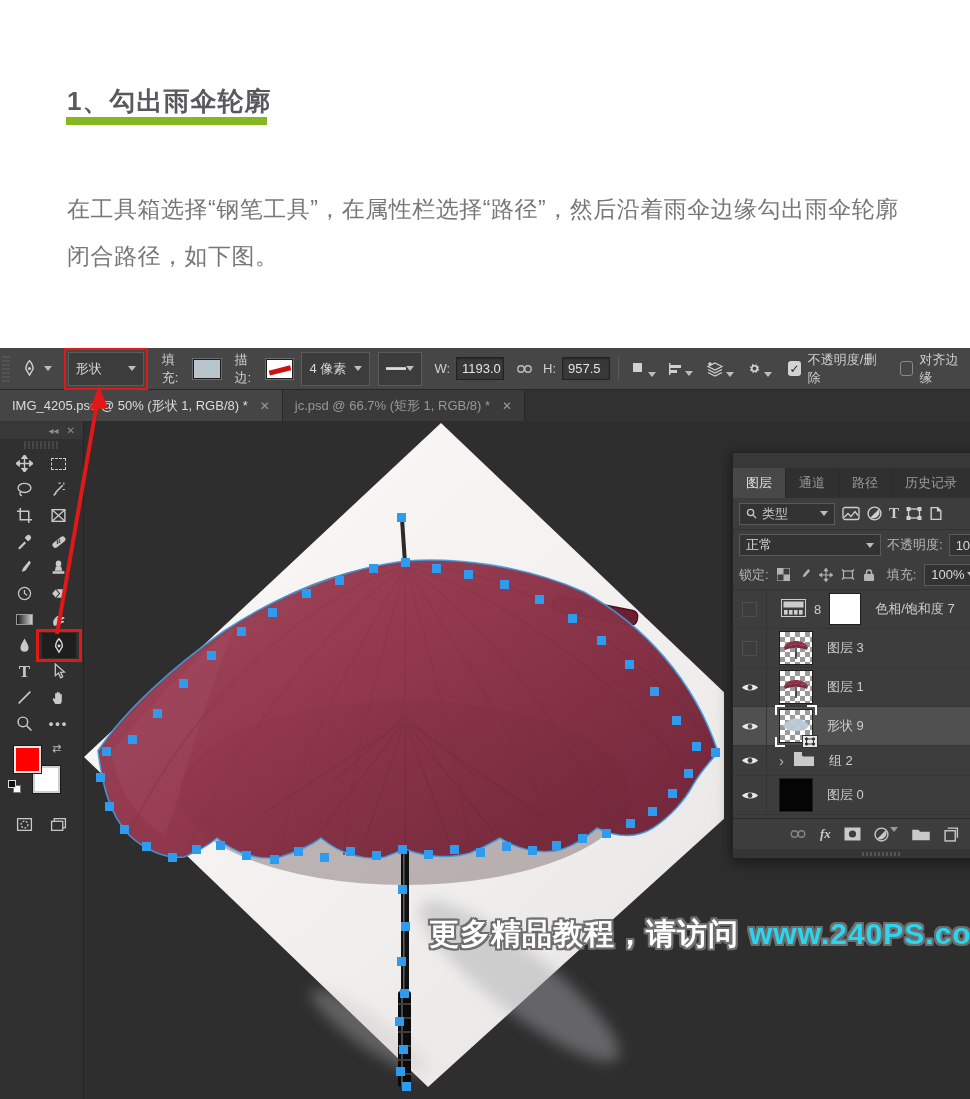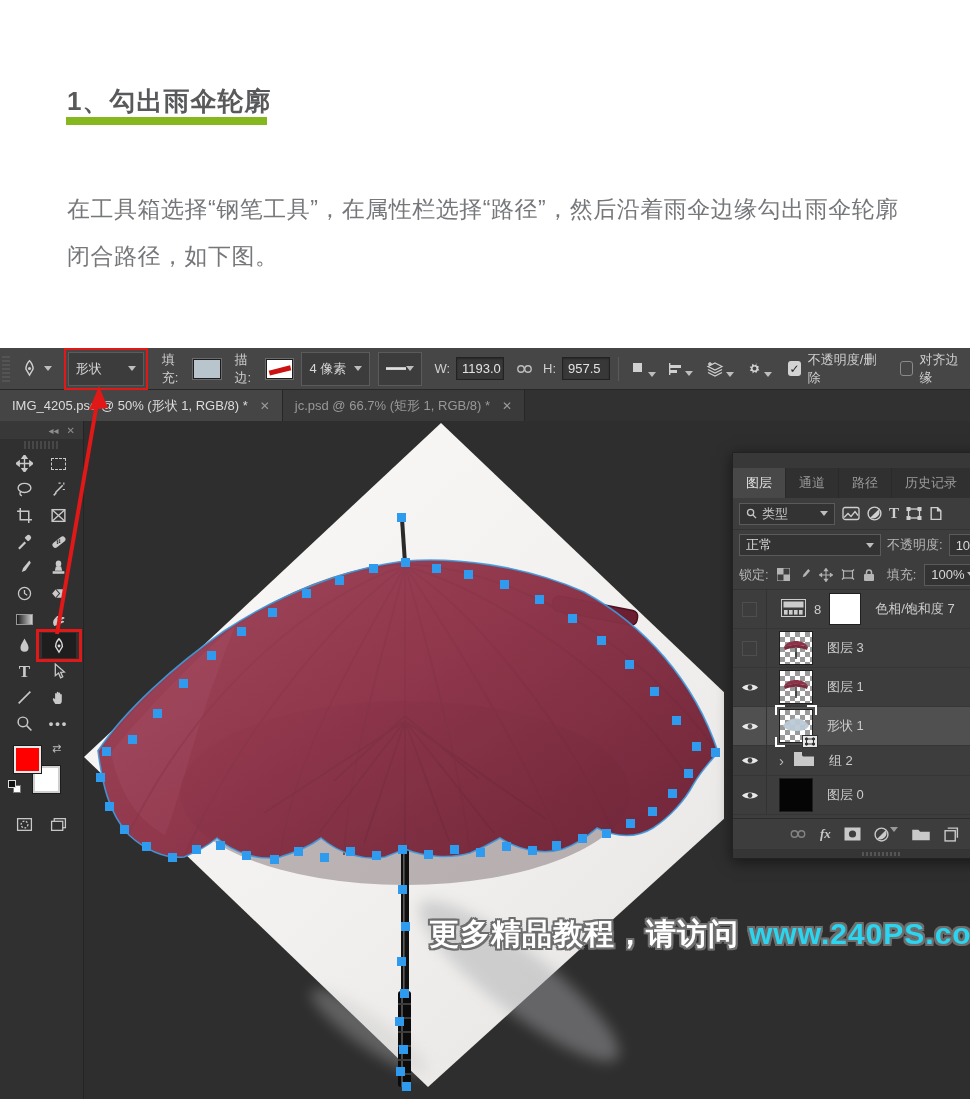--- a/index.html
+++ b/index.html
@@ -729,21 +729,21 @@
           <span class="vbadge">
               <svg width="12" height="9" viewBox="0 0 12 9" fill="none" stroke="#333" stroke-width="1">
                 <rect x="2.5" y="2" width="7" height="5"></rect>
                 <circle cx="2.5" cy="2" r="1.2" fill="#333"></circle>
                 <circle cx="9.5" cy="2" r="1.2" fill="#333"></circle>
                 <circle cx="2.5" cy="7" r="1.2" fill="#333"></circle>
                 <circle cx="9.5" cy="7" r="1.2" fill="#333"></circle>
               </svg>
             </span>
         </span>
-        <span class="lname">形状 1</span>
+        <span class="lname">形状 9</span>
       </div>
 
       <div class="layer-row grp">
         <div class="eye-well">
             <svg width="18" height="11" viewBox="0 0 18 11">
               <path d="M1 5.5 C4 1.5 14 1.5 17 5.5 C14 9.5 4 9.5 1 5.5 Z" fill="#e8e8e8"></path>
               <circle cx="9" cy="5.5" r="2.4" fill="#3d3d3d"></circle>
             </svg>
           </div>
         <span style="margin-left:12px;color:#b9b9b9;font-size:15px">›</span>

